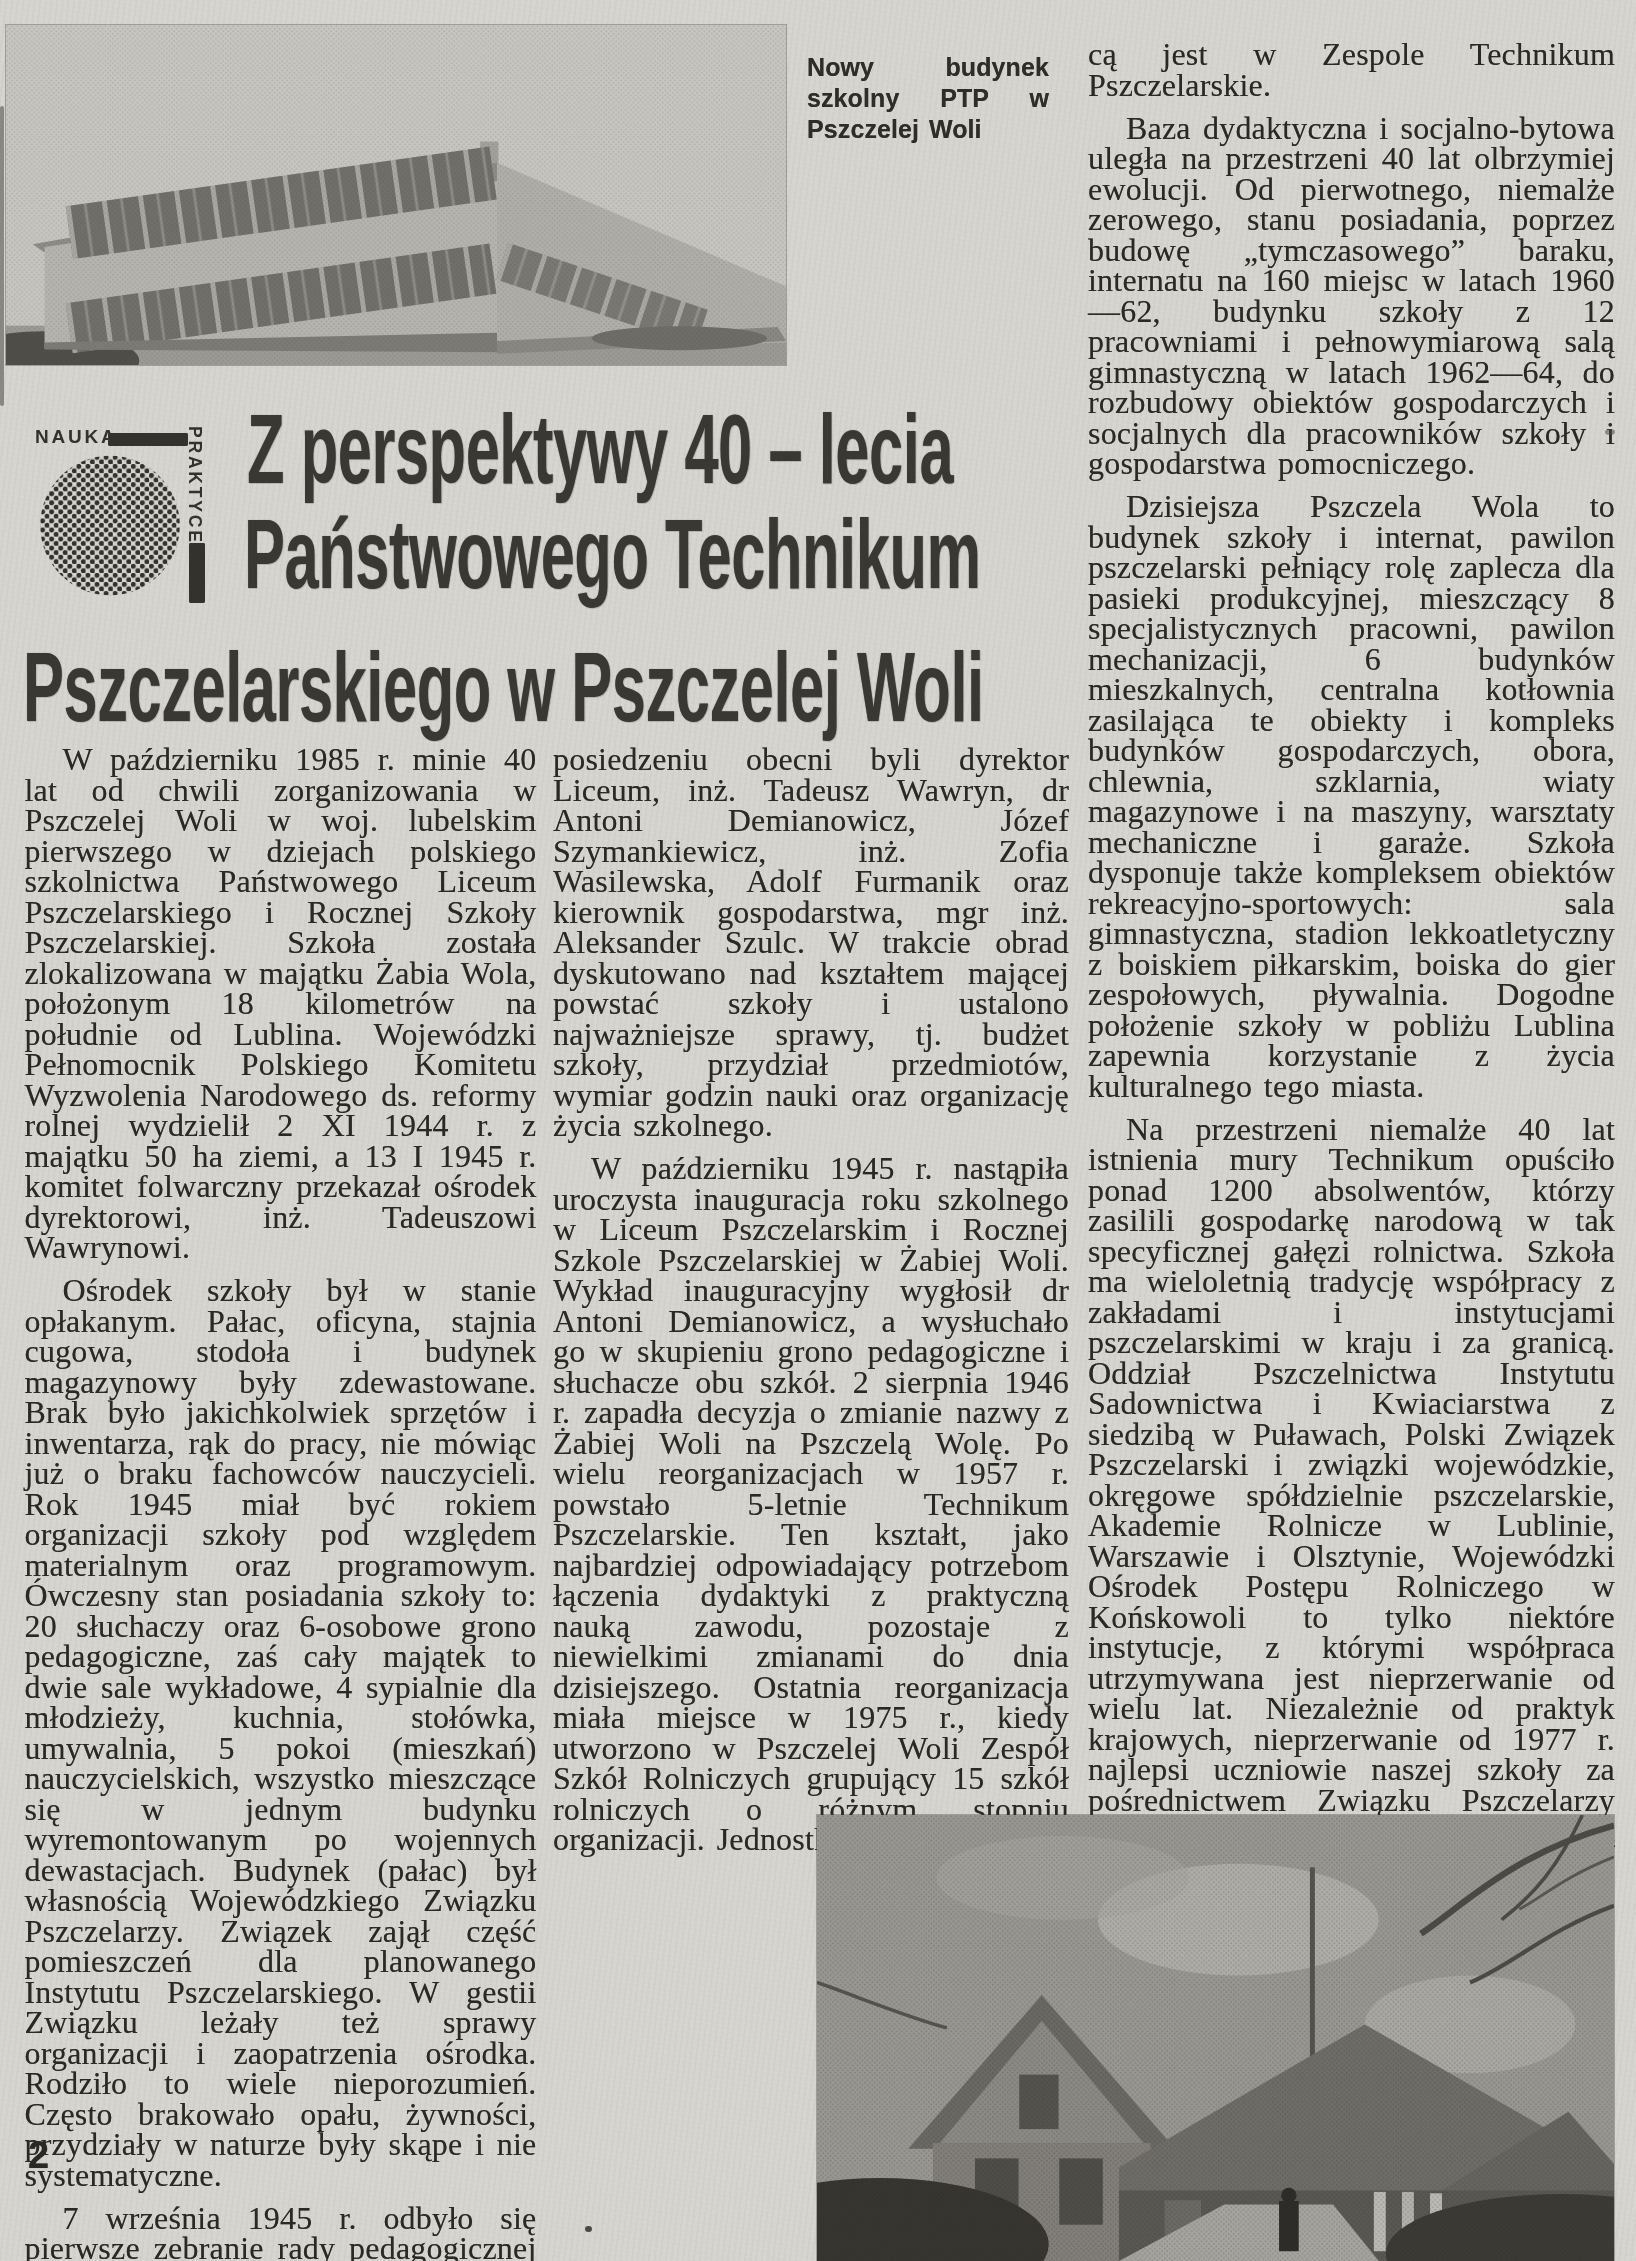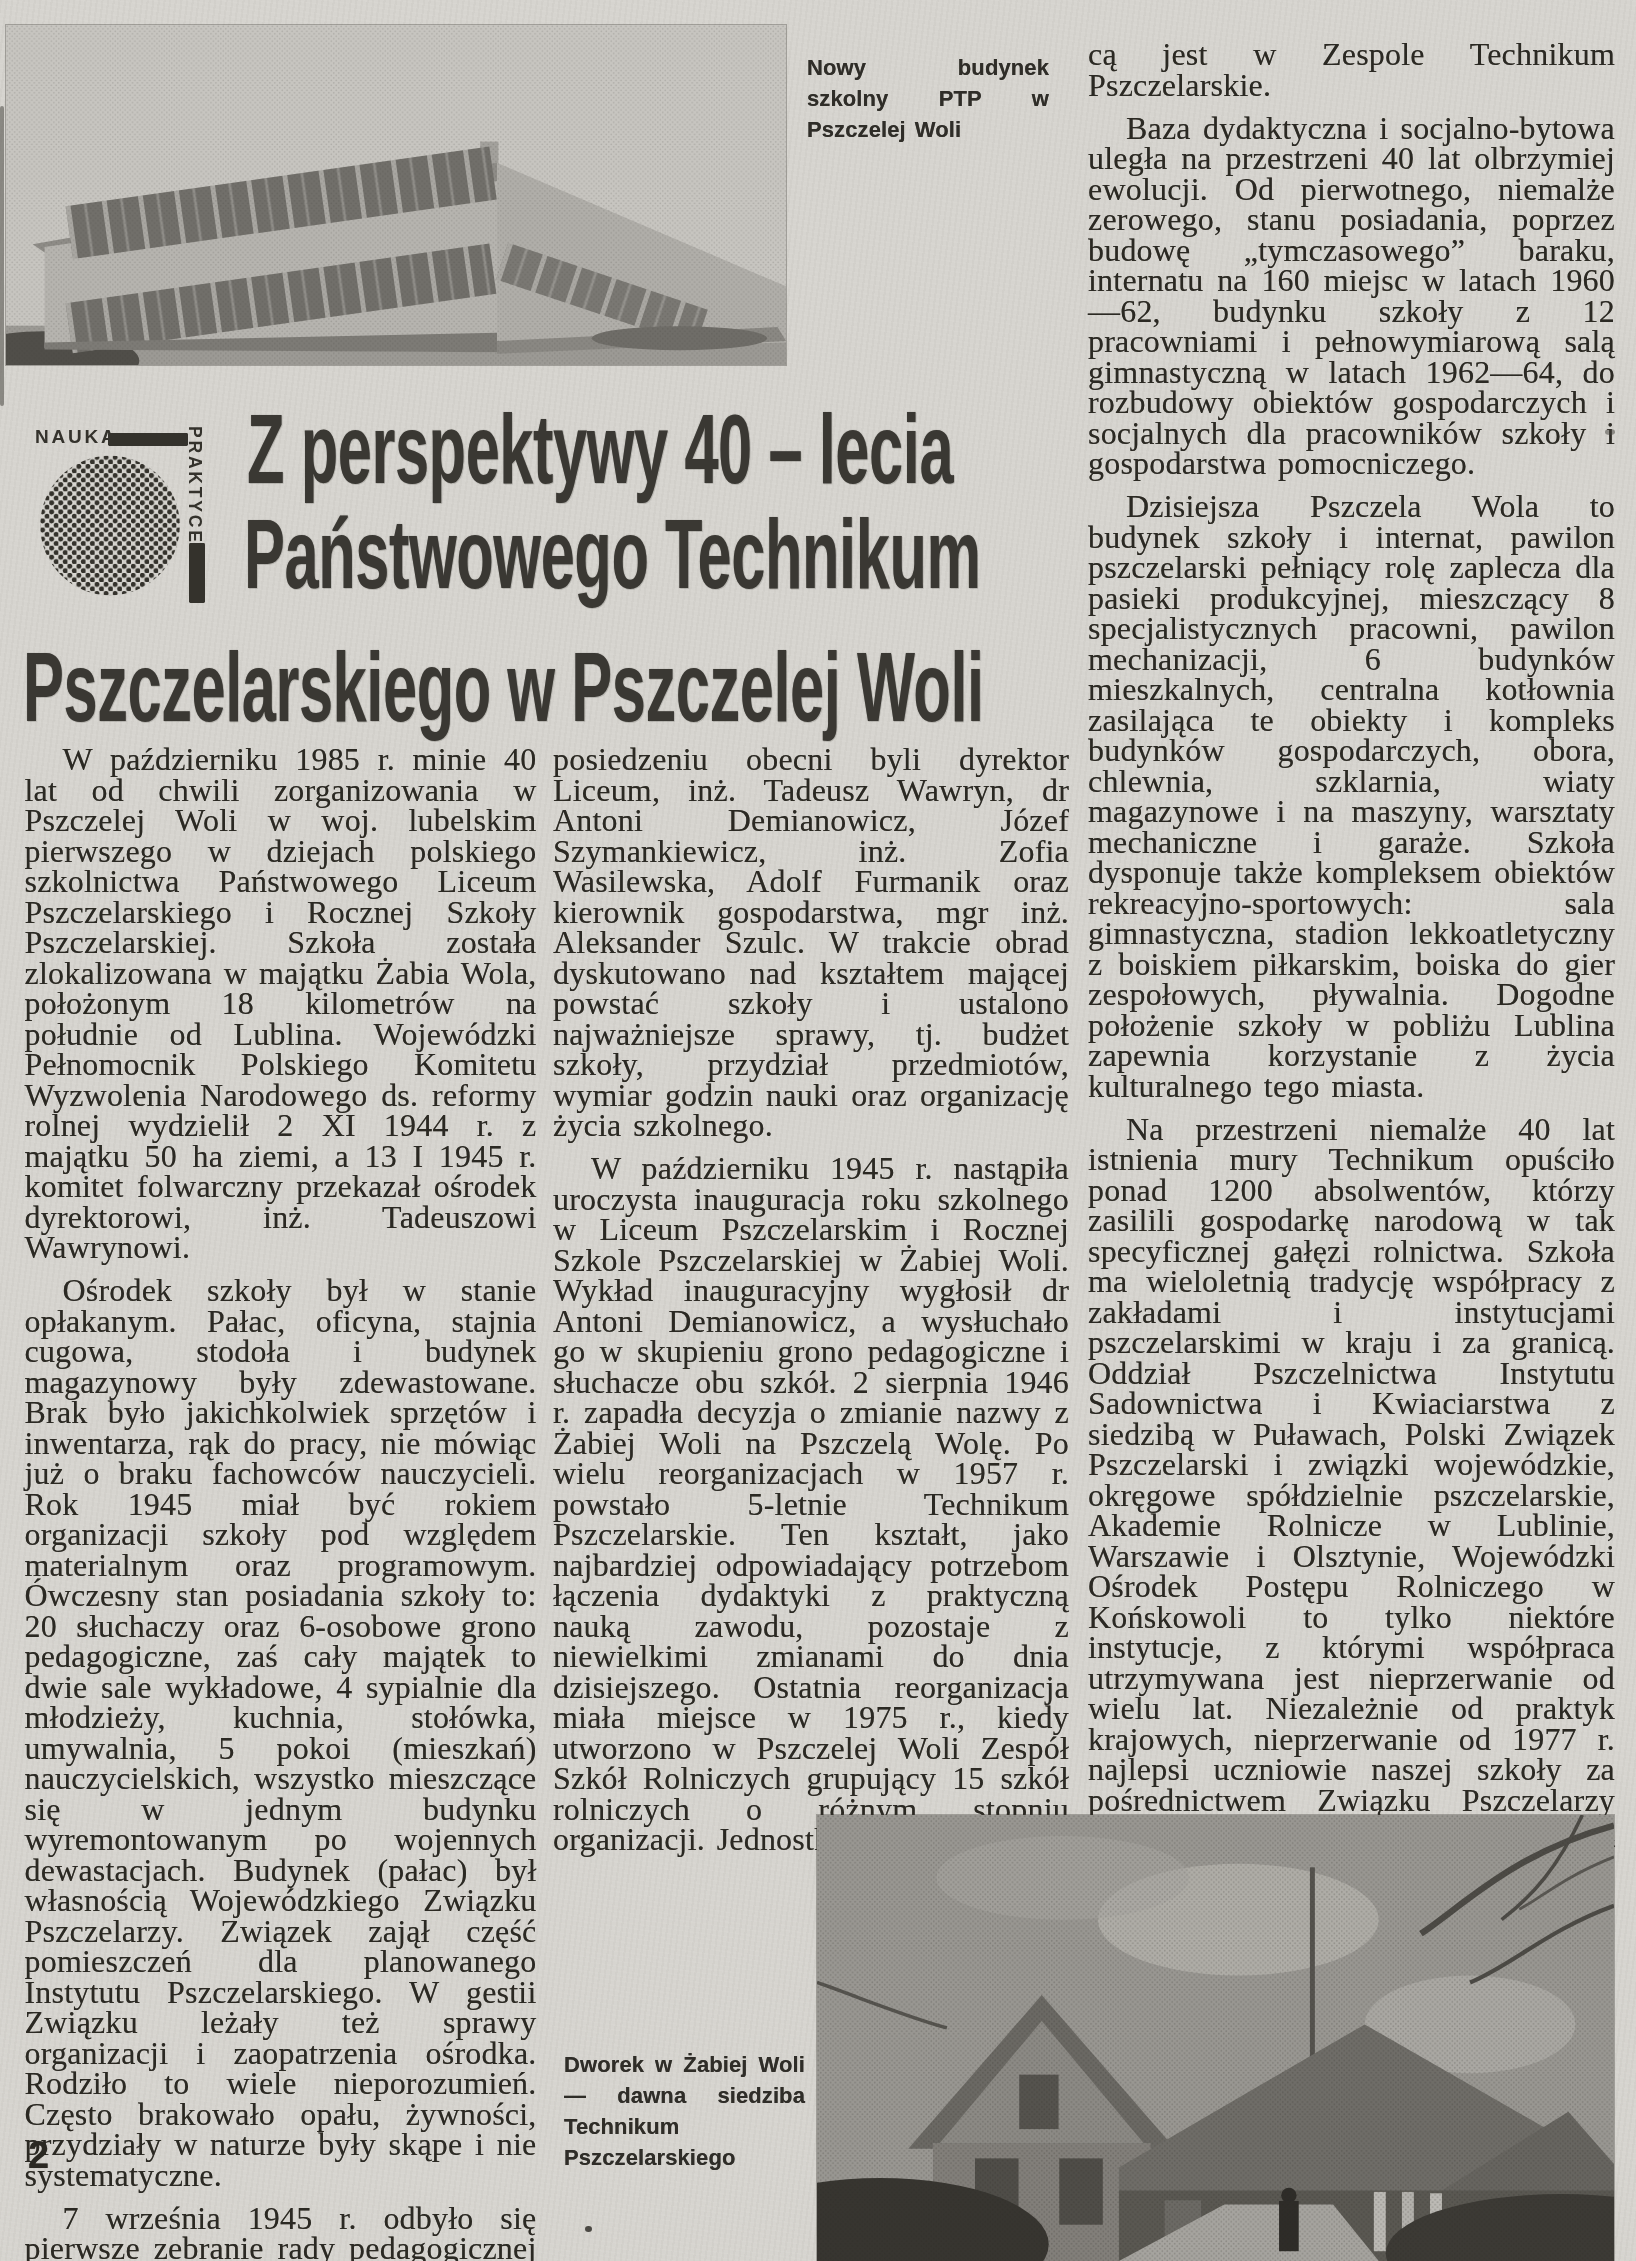--- a/index.html
+++ b/index.html
@@ -14,21 +14,21 @@
     color:#2b2923;
   }
   .abs{position:absolute;}
   
   .photo{position:absolute;display:block;outline:0.7px solid rgba(60,58,52,.35);}
   .photo-top{left:5.6px;top:25px;width:780px;height:340px;}
   .photo-bottom{left:817px;top:1815px;width:797px;height:446px;}
   
   .caption{
     position:absolute;font-family:"Liberation Sans","DejaVu Sans",sans-serif;
-    font-weight:bold;font-size:22px;line-height:31px;color:#2f2d28;
+    font-weight:bold;font-size:25px;line-height:31px;color:#2f2d28;
     text-align:justify;letter-spacing:0.1px;word-spacing:2.8px;
     text-shadow:0 0 0.4px rgba(47,45,40,.7);
   }
   .caption-top{left:807px;top:52px;width:242px;}
   .caption-bottom{left:564px;top:2049px;width:241px;}
   
   .kicker-nauka{
     left:35px;top:427px;font-family:"Liberation Sans","DejaVu Sans",sans-serif;
     font-weight:bold;font-size:19px;line-height:1;letter-spacing:2.8px;color:#34322c;
   }
@@ -184,21 +184,20 @@
     <rect x="1040" y="552" width="40" height="58" fill="#84827d"></rect>
     <rect x="495" y="552" width="52" height="62" fill="#6c6a65"></rect>
     <polygon points="430,639 580,558 735,558 800,639" fill="#a6a49f"></polygon>
     <circle cx="672" cy="545" r="11" fill="#2e2c28"></circle>
     <rect x="658" y="553" width="28" height="72" fill="#2e2c28"></rect>
     <ellipse cx="90" cy="615" rx="240" ry="95" fill="#373530"></ellipse>
     <ellipse cx="1060" cy="628" rx="250" ry="85" fill="#3c3a35"></ellipse>
     <rect width="1135" height="639" fill="url(#ht2)" opacity="0.2"></rect>
   </svg>
 
-  <div class="caption caption-bottom">Dworek w Żabiej Woli — dawna siedziba Technikum Pszczelarskiego</div>
 
   <div class="abs page-number">2</div>
 
   <div class="abs edge-smudge"></div>
   <div class="abs speck"></div>
   <div class="abs speck2"></div>
 
 </div>
 
 

